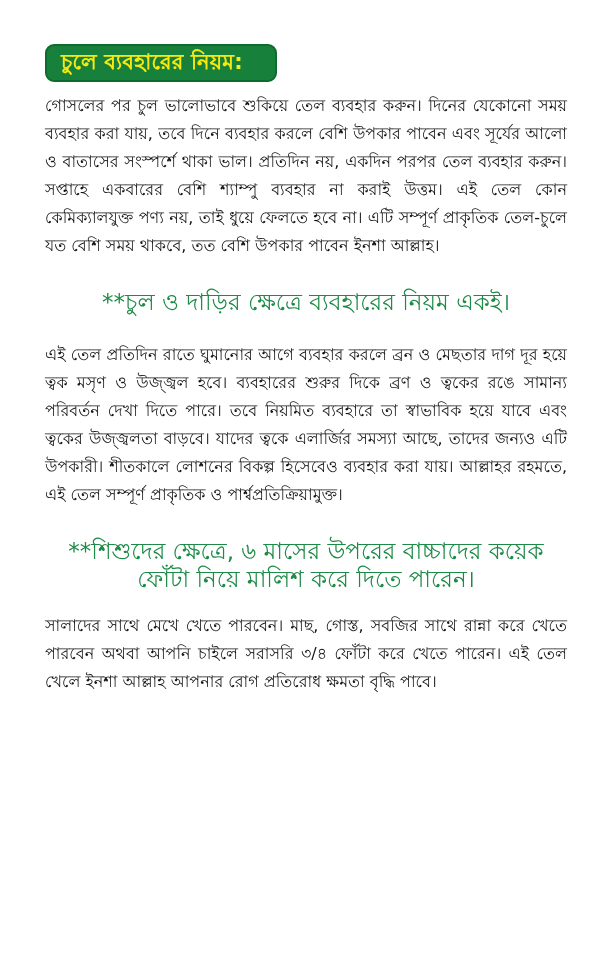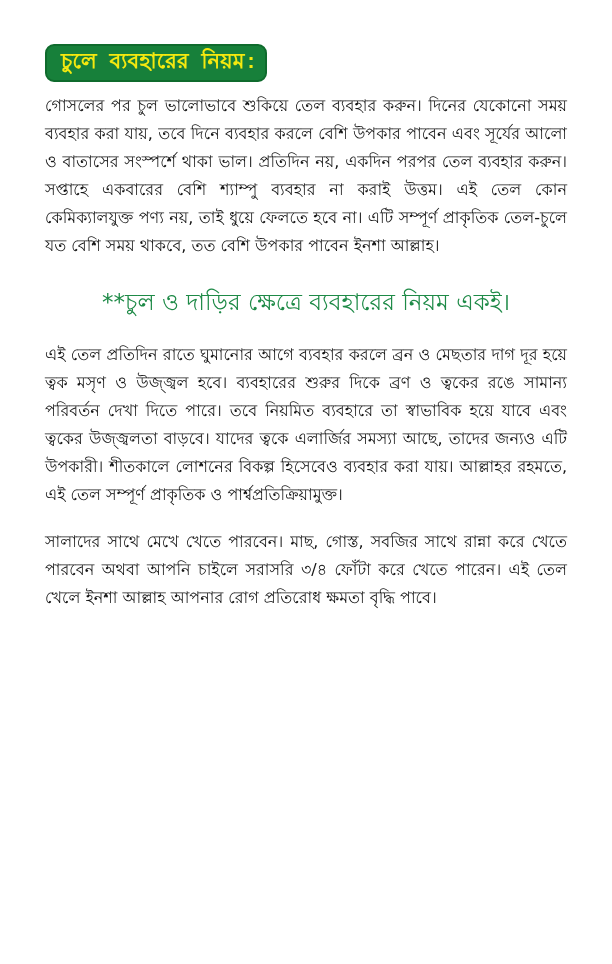--- a/index.html
+++ b/index.html
@@ -21,24 +21,23 @@
     padding: 44px 45px 0 45px;
   }
   .badge {
     display: inline-block;
     background: #17803a;
     border: 2px solid #0f6b2d;
     color: #f5e90f;
     font-size: 21px;
     font-weight: bold;
     line-height: 1;
-    padding: 6px 7px 7px 14px;
+    padding: 6px 32px 7px 14px;
     border-radius: 9px;
     letter-spacing: 0.2px;
-    font-family: Liberation Mono, monospace;
   }
   .badge.centered {
     min-width: 145px;
     text-align: center;
   }
   .body-text {
     margin: 10px 0 0 0;
     color: #141414;
     font-size: 16px;
     line-height: 28px;
@@ -63,19 +62,20 @@
 <div class="page">
 
   <div class="section section-1">
     <span class="badge">চুলে ব্যবহারের নিয়ম:</span>
     <p class="body-text">গোসলের পর চুল ভালোভাবে শুকিয়ে তেল ব্যবহার করুন। দিনের যেকোনো সময় ব্যবহার করা যায়, তবে দিনে ব্যবহার করলে বেশি উপকার পাবেন এবং সূর্যের আলো ও বাতাসের সংস্পর্শে থাকা ভাল। প্রতিদিন নয়, একদিন  পরপর তেল ব্যবহার করুন। সপ্তাহে একবারের বেশি শ্যাম্পু ব্যবহার না করাই উত্তম। এই তেল কোন কেমিক্যালযুক্ত পণ্য নয়, তাই ধুয়ে ফেলতে হবে না। এটি সম্পূর্ণ প্রাকৃতিক তেল-চুলে যত বেশি সময় থাকবে, তত বেশি উপকার পাবেন ইনশা আল্লাহ।</p>
     <p class="note-text">**চুল ও দাড়ির ক্ষেত্রে ব্যবহারের নিয়ম একই।</p>
   </div>
 
   <div class="section section-2">
     <p class="body-text">এই তেল প্রতিদিন রাতে ঘুমানোর আগে ব্যবহার করলে ব্রন ও মেছতার দাগ দূর হয়ে ত্বক মসৃণ ও উজ্জ্বল হবে। ব্যবহারের শুরুর দিকে ব্রণ ও ত্বকের রঙে সামান্য পরিবর্তন দেখা দিতে পারে। তবে নিয়মিত ব্যবহারে তা স্বাভাবিক হয়ে যাবে এবং ত্বকের উজ্জ্বলতা বাড়বে। যাদের ত্বকে এলার্জির সমস্যা আছে, তাদের জন্যও এটি উপকারী। শীতকালে লোশনের বিকল্প হিসেবেও ব্যবহার করা যায়। আল্লাহর রহমতে, এই তেল সম্পূর্ণ প্রাকৃতিক ও পার্শ্বপ্রতিক্রিয়ামুক্ত।</p>
+    <p class="note-text">**শিশুদের ক্ষেত্রে, ৬ মাসের উপরের বাচ্চাদের কয়েক ফোঁটা নিয়ে মালিশ করে দিতে পারেন।</p>
   </div>
 
   <div class="section section-3">
     <p class="body-text">সালাদের সাথে মেখে খেতে পারবেন। মাছ, গোস্ত, সবজির সাথে রান্না করে খেতে পারবেন অথবা আপনি চাইলে সরাসরি ৩/৪ ফোঁটা করে খেতে পারেন। এই তেল খেলে ইনশা আল্লাহ আপনার রোগ প্রতিরোধ ক্ষমতা বৃদ্ধি পাবে।</p>
   </div>
 
 </div>
 
 </body></html>

